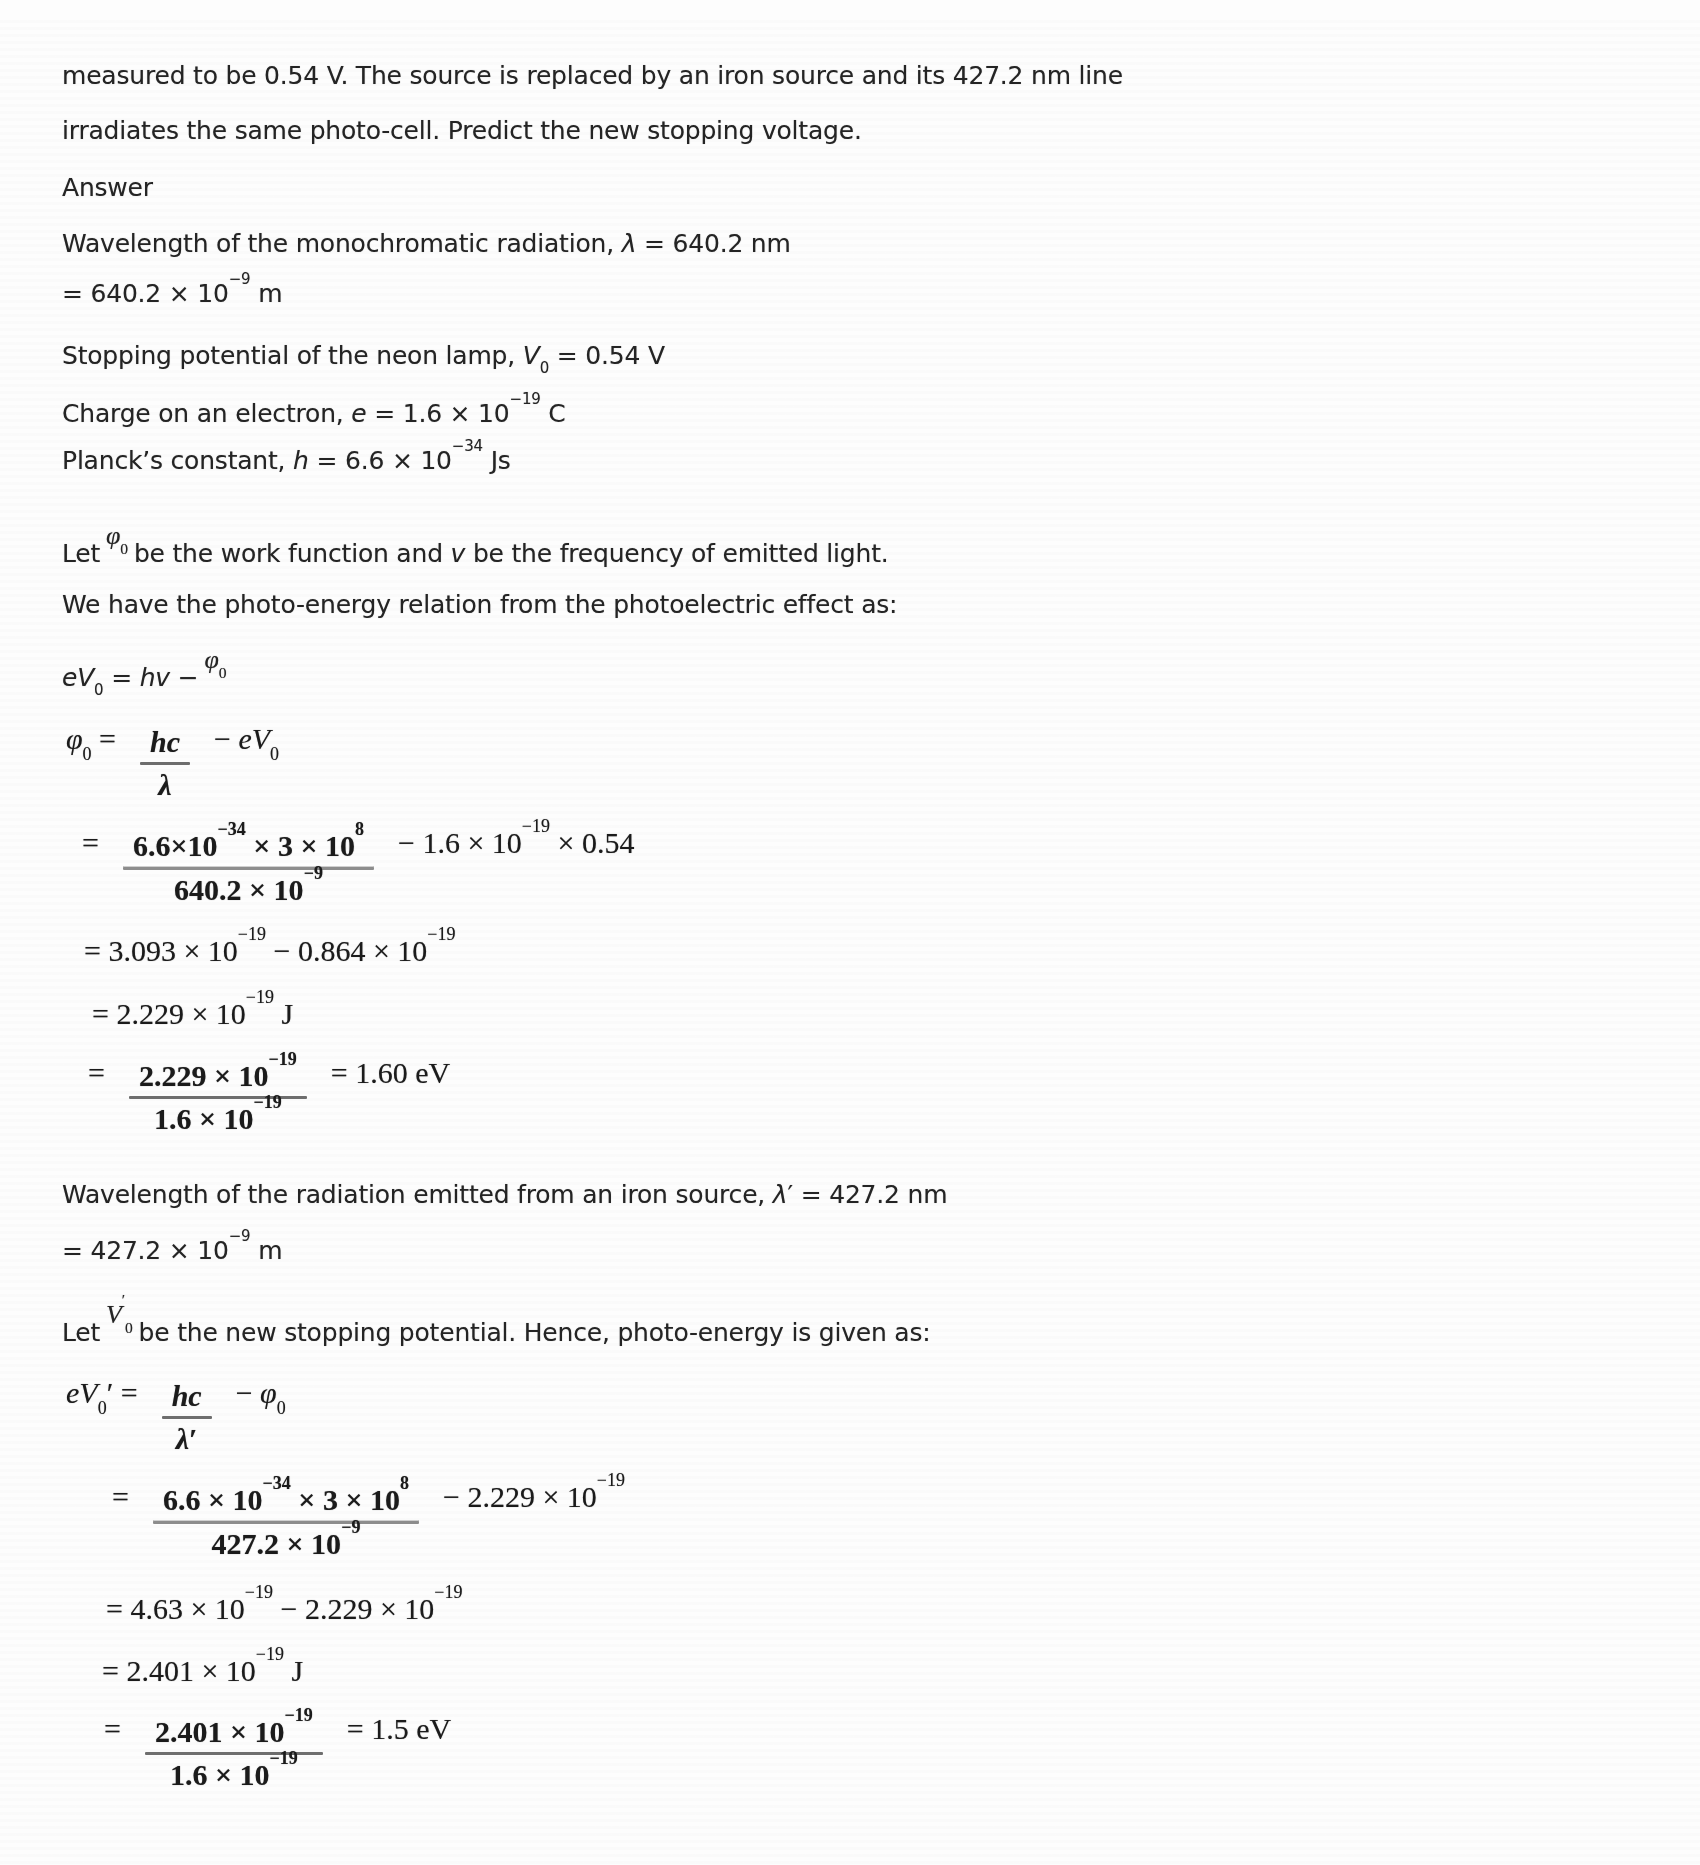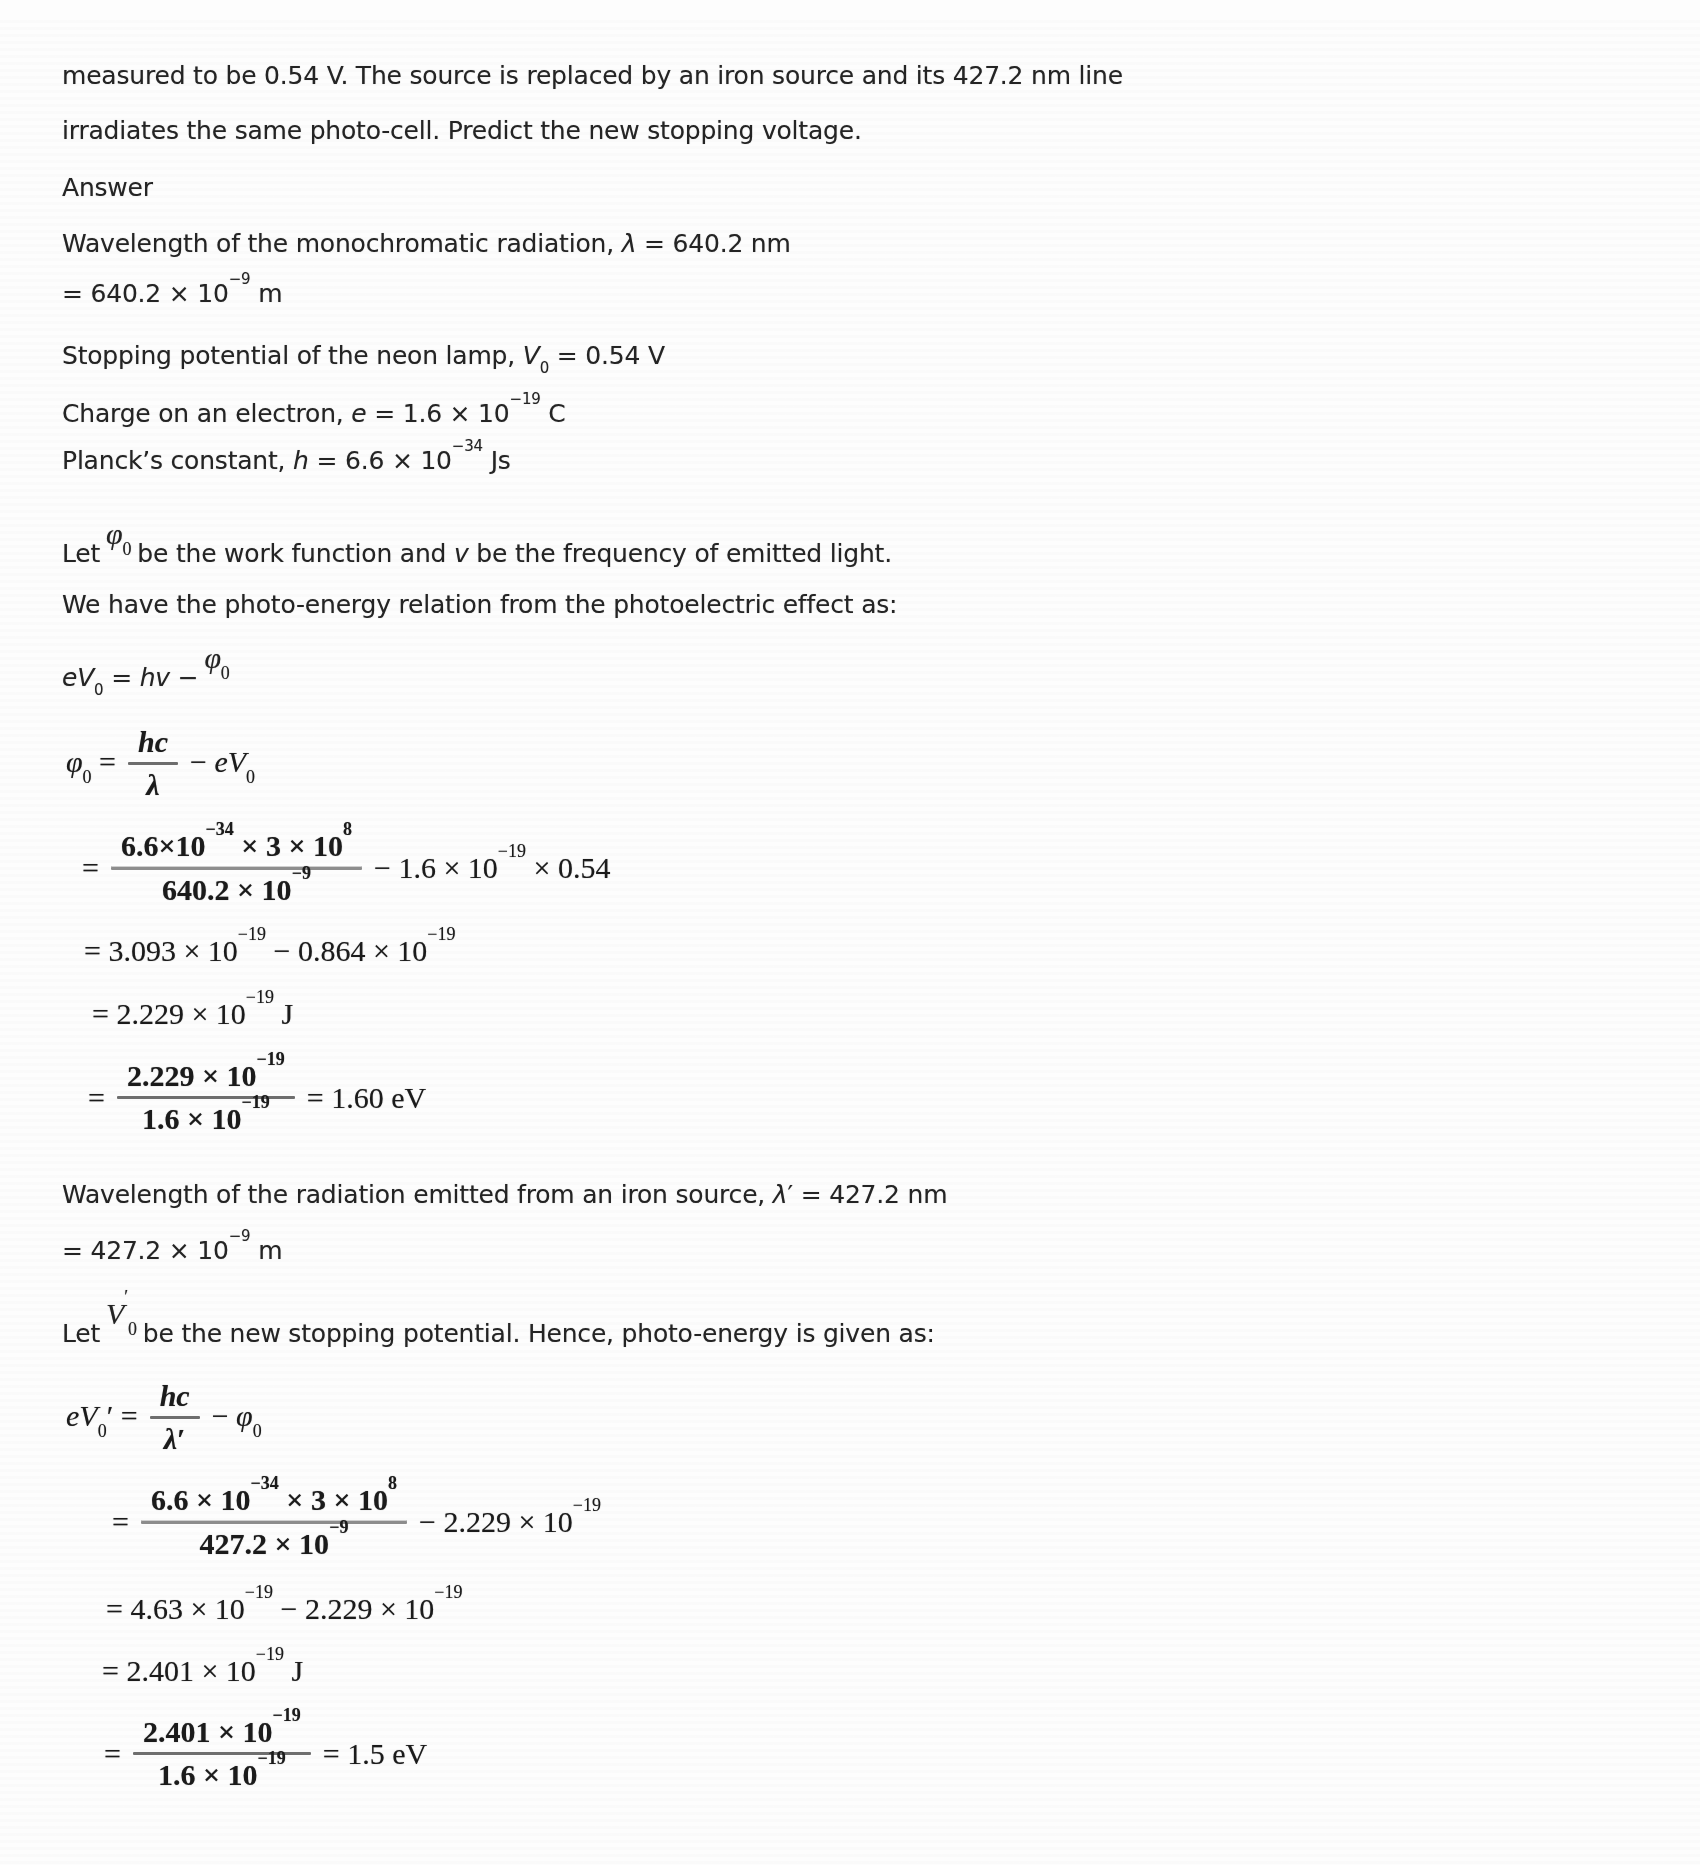--- a/index.html
+++ b/index.html
@@ -22,36 +22,36 @@
     font-size:25px;line-height:34px;letter-spacing:-0.2px;
     white-space:nowrap;
     text-shadow:0 0 1px rgba(30,30,30,0.30);
   }
   .t i{font-style:italic;}
   sup{font-size:0.60em;position:relative;top:-0.55em;line-height:1;}
   sub{font-size:0.60em;position:relative;bottom:-0.22em;line-height:1;}
   
   .eq{
     position:absolute;
-    display:flex;align-items:center;gap:12px;
+    display:flex;gap:24px;
     font-family:"Liberation Serif","DejaVu Serif",serif;
     font-size:30px;color:#1b1b1b;
     white-space:nowrap;
     text-shadow:0 0 1px rgba(0,0,0,0.45);
   }
   .eq i{font-style:italic;}
   .frac{display:inline-flex;flex-direction:column;align-items:center;}
   .num,.den{padding:2px 10px;line-height:36px;font-weight:bold;}
   .bar{align-self:stretch;height:3px;background:#6e6e6e;border-radius:1px;}
   .big .bar{height:4px;background:#8c8c8c;box-shadow:inset 0 1px 0 #cfcfcf;}
   
   .raised{
     display:inline-block;position:relative;top:-18px;
     font-family:"Liberation Serif","DejaVu Serif",serif;
-    font-size:30px;line-height:1;margin:0 6px;
+    font-size:26px;line-height:1;margin:0 6px;
     text-shadow:0 0 1px rgba(0,0,0,0.45);
   }
 </style>
 </head>
 <body>
 
 <div class="page">
 
   <div class="t" style="top:39px">measured to be 0.54 V. The source is replaced by an iron source and its 427.2 nm line</div>
   <div class="t" style="top:94px">irradiates the same photo-cell. Predict the new stopping voltage.</div>

